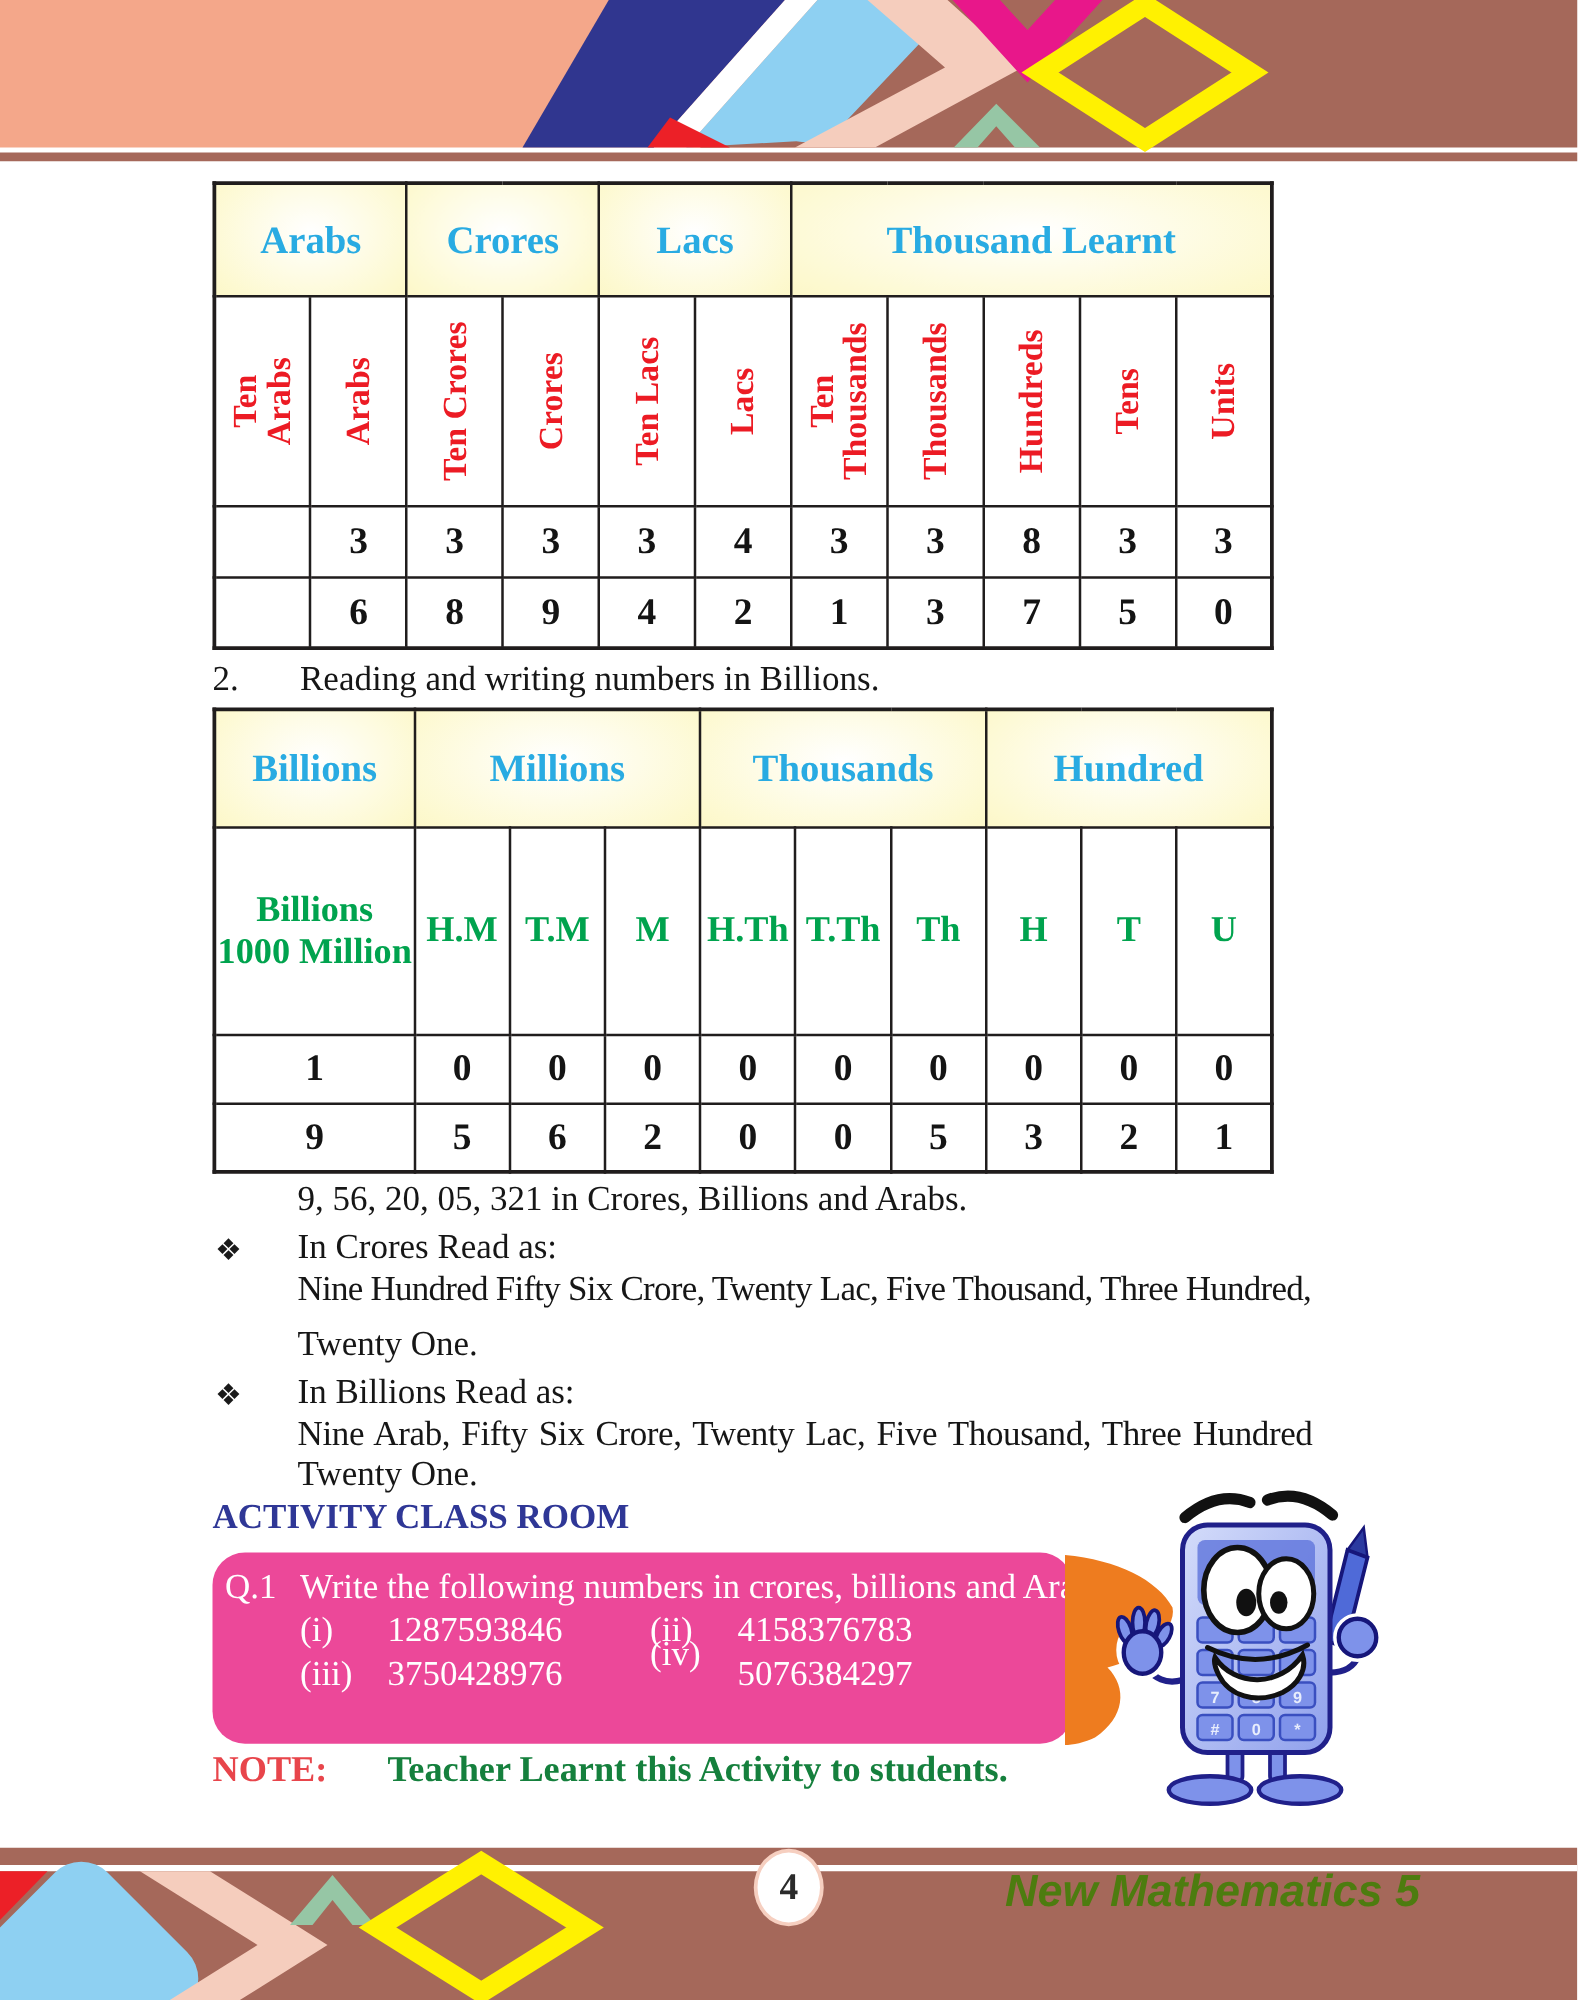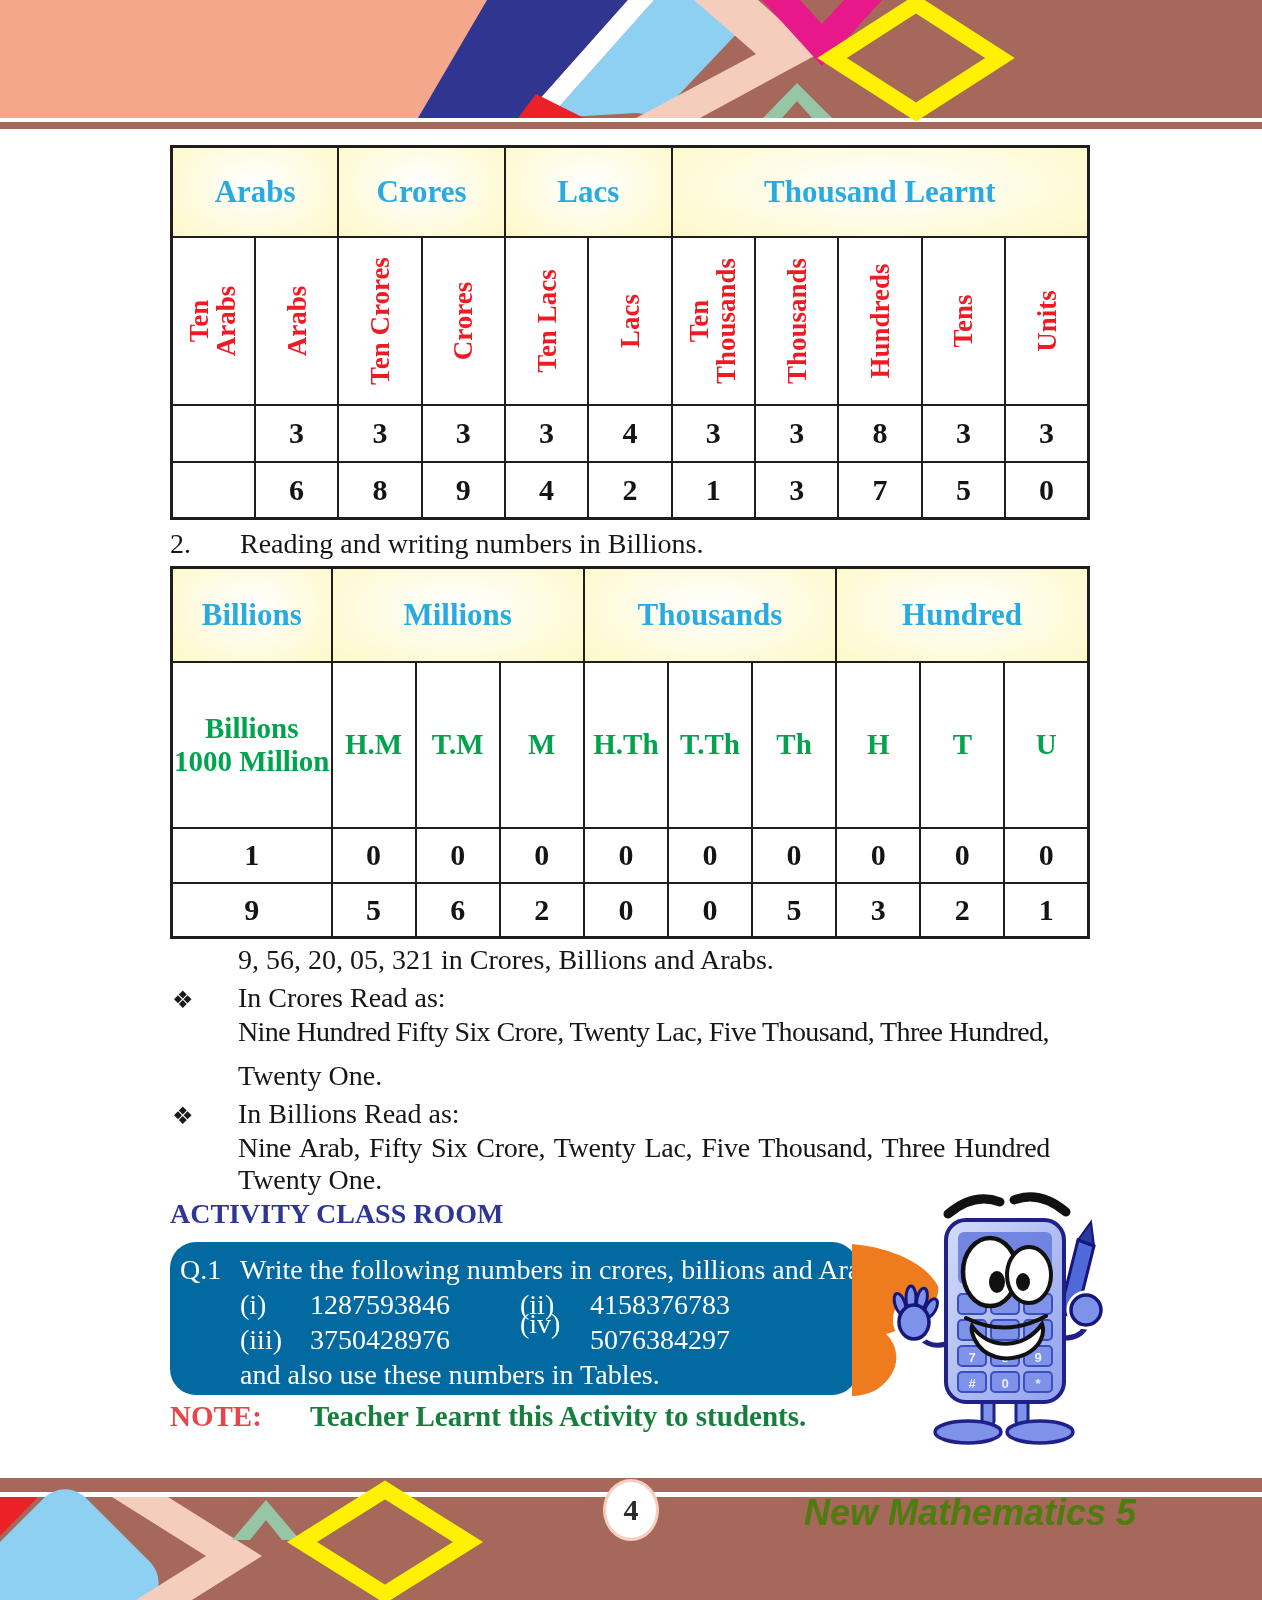--- a/index.html
+++ b/index.html
@@ -1,21 +1,21 @@
 <!DOCTYPE html>
 <html><head>
 <meta charset="utf-8">
 <style>
   html,body{margin:0;padding:0;}
   body{width:1262px;height:1600px;position:relative;background:#fff;overflow:hidden;
        font-family:"Liberation Serif",serif;}
   .abs{position:absolute;}
 
   
-  table.pvt{position:absolute;left:170px;width:920px;border-collapse:collapse;table-layout:fixed;
+  table.pvt{position:absolute;left:170px;width:849px;border-collapse:collapse;table-layout:fixed;
             border:3px solid #201d1d;}
   table.pvt td{border:2px solid #201d1d;text-align:center;vertical-align:middle;padding:0;overflow:visible;}
   tr.grp td{background:radial-gradient(ellipse 120% 150% at 50% 42%, #ffffff 0%, #fdf9d0 48%, #f8f0a2 100%);
             color:#29ABE2;font-weight:bold;font-size:31px;}
   tr.vhead{height:166px;}
   .vwrap{position:relative;height:166px;}
   .vtext{position:absolute;left:50%;top:50%;transform:translate(-50%,-50%) rotate(-90deg);
          white-space:pre;text-align:center;line-height:1.0;
          color:#EC1B24;font-weight:bold;font-size:27px;}
   tr.num td{font-size:30px;font-weight:bold;color:#141414;}
@@ -25,21 +25,21 @@
 
   
   .line{position:absolute;font-size:28px;color:#161616;white-space:nowrap;}
   .bullet{position:absolute;left:172px;font-size:24px;color:#1a1a1a;}
   .just{white-space:normal;width:812px;text-align:justify;text-align-last:justify;letter-spacing:-0.3px;}
   .tight{letter-spacing:-0.6px;}
   .activity-h{position:absolute;left:170px;top:1198px;font-size:28px;font-weight:bold;color:#2F3796;}
 
   
   .bubble{position:absolute;left:170px;top:1242px;width:688px;height:153px;
-          background:#0369a1;border-radius:26px;}
+          background:#ec4899;border-radius:26px;}
   .bubble .bt{position:absolute;color:#ffffff;font-size:28px;white-space:nowrap;}
 
   
   .note-label{position:absolute;left:170px;top:1400px;font-size:29px;font-weight:bold;color:#E8454B;}
   .note-text{position:absolute;left:310px;top:1400px;font-size:29px;font-weight:bold;color:#15803d;}
 
   
   .page-oval{position:absolute;left:603px;top:1479px;width:56px;height:62px;background:#fff;
              border:3px solid #F6CFC0;border-radius:50%;box-sizing:border-box;
              text-align:center;line-height:56px;font-size:30px;font-weight:bold;color:#2b2b2b;}
@@ -241,21 +241,20 @@
   <div class="bt" style="left:10px;top:12px">Q.1</div>
   <div class="bt" style="left:70px;top:12px">Write the following numbers in crores, billions and Arabs.</div>
   <div class="bt" style="left:70px;top:47px">(i)</div>
   <div class="bt" style="left:140px;top:47px">1287593846</div>
   <div class="bt" style="left:350px;top:47px">(ii)</div>
   <div class="bt" style="left:420px;top:47px">4158376783</div>
   <div class="bt" style="left:70px;top:82px">(iii)</div>
   <div class="bt" style="left:140px;top:82px">3750428976</div>
   <div class="bt" style="left:350px;top:66px">(iv)</div>
   <div class="bt" style="left:420px;top:82px">5076384297</div>
-  <div class="bt" style="left:70px;top:117px">and also use these numbers in Tables.</div>
 </div>
 <svg class="abs" style="left:852px;top:1242px" width="100" height="158" viewBox="0 0 100 158">
   <path d="M 0,2 C 42,6 74,22 86,44 C 90,62 60,86 34,92 C 50,108 48,132 24,148 C 16,152 6,154 0,154 Z" fill="#EE7C1F"></path>
 </svg>
 
 <svg class="abs" style="left:888px;top:1186px" width="230" height="260" viewBox="0 0 230 260">
   <defs>
     <linearGradient id="calcGrad" x1="0" y1="0" x2="1" y2="1">
       <stop offset="0" stop-color="#d4dcfa"></stop>
         <stop offset="1" stop-color="#8fa0ec"></stop>

